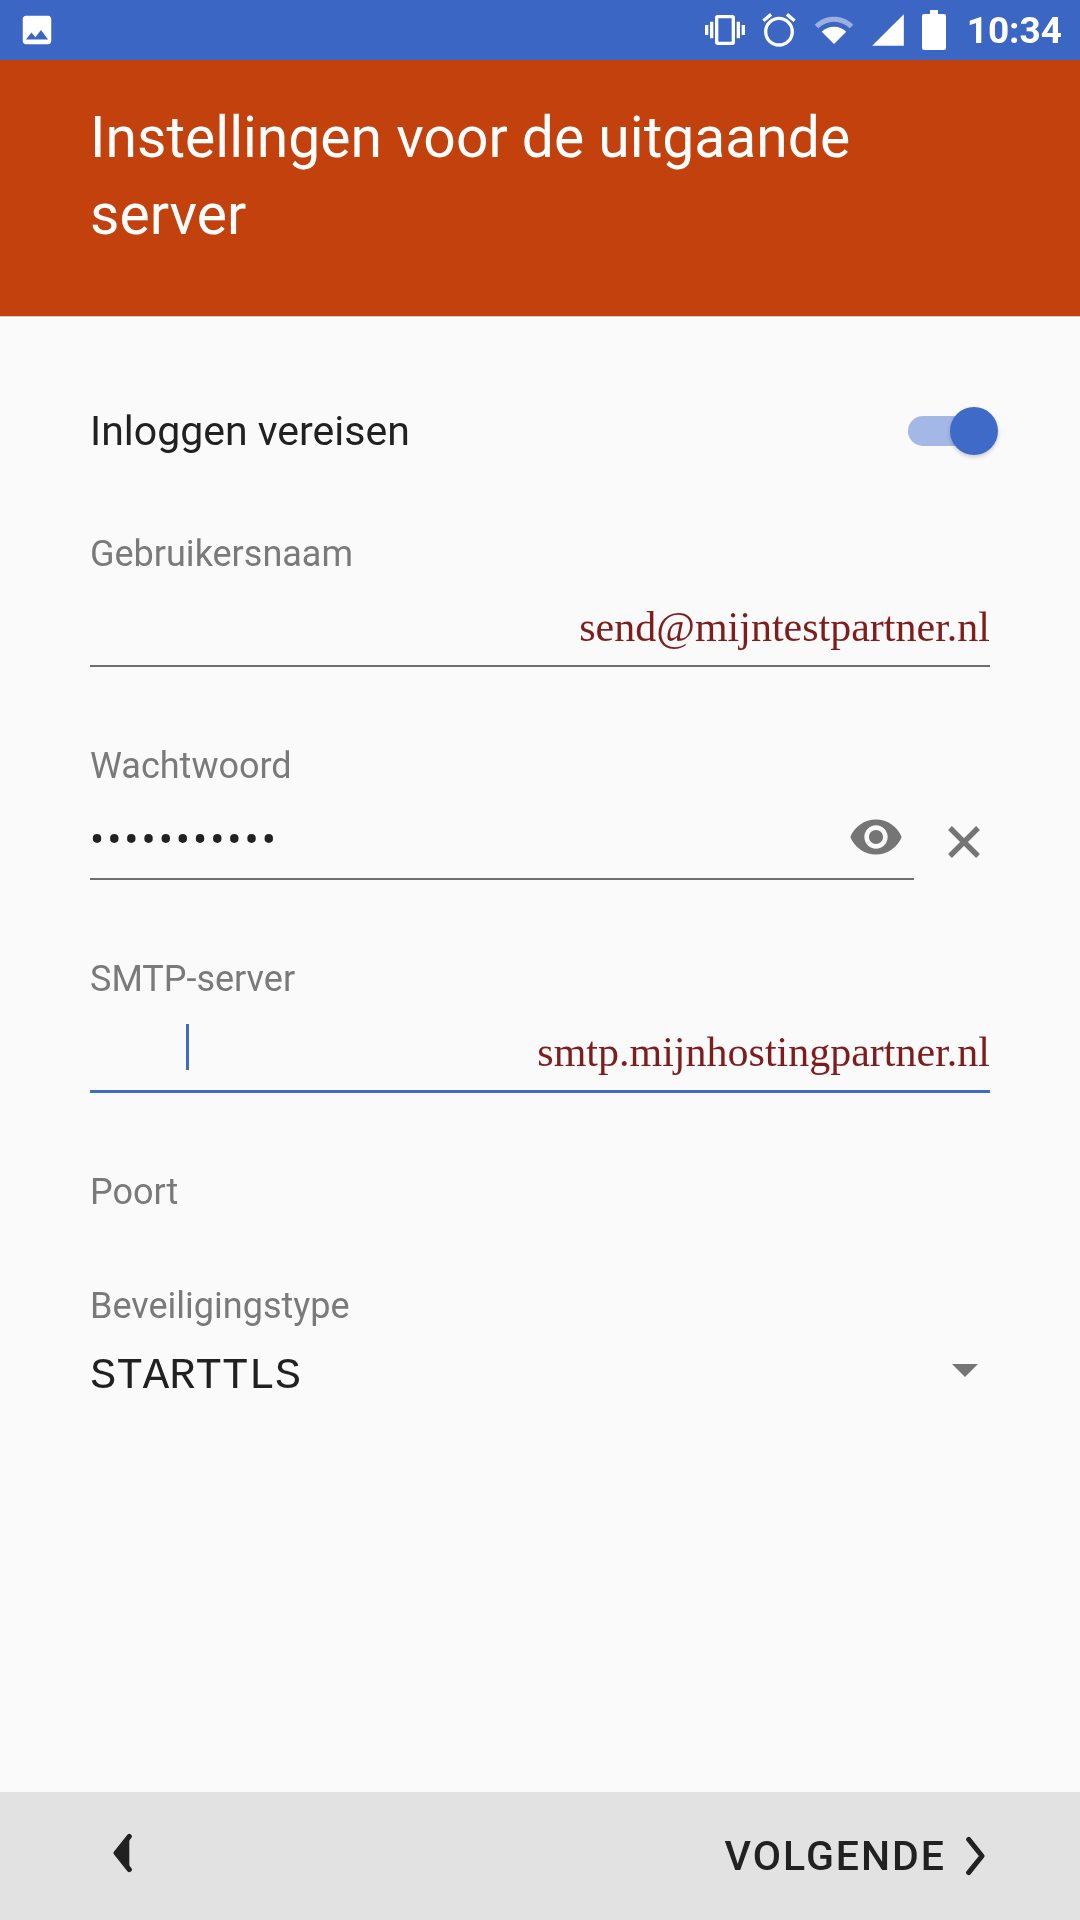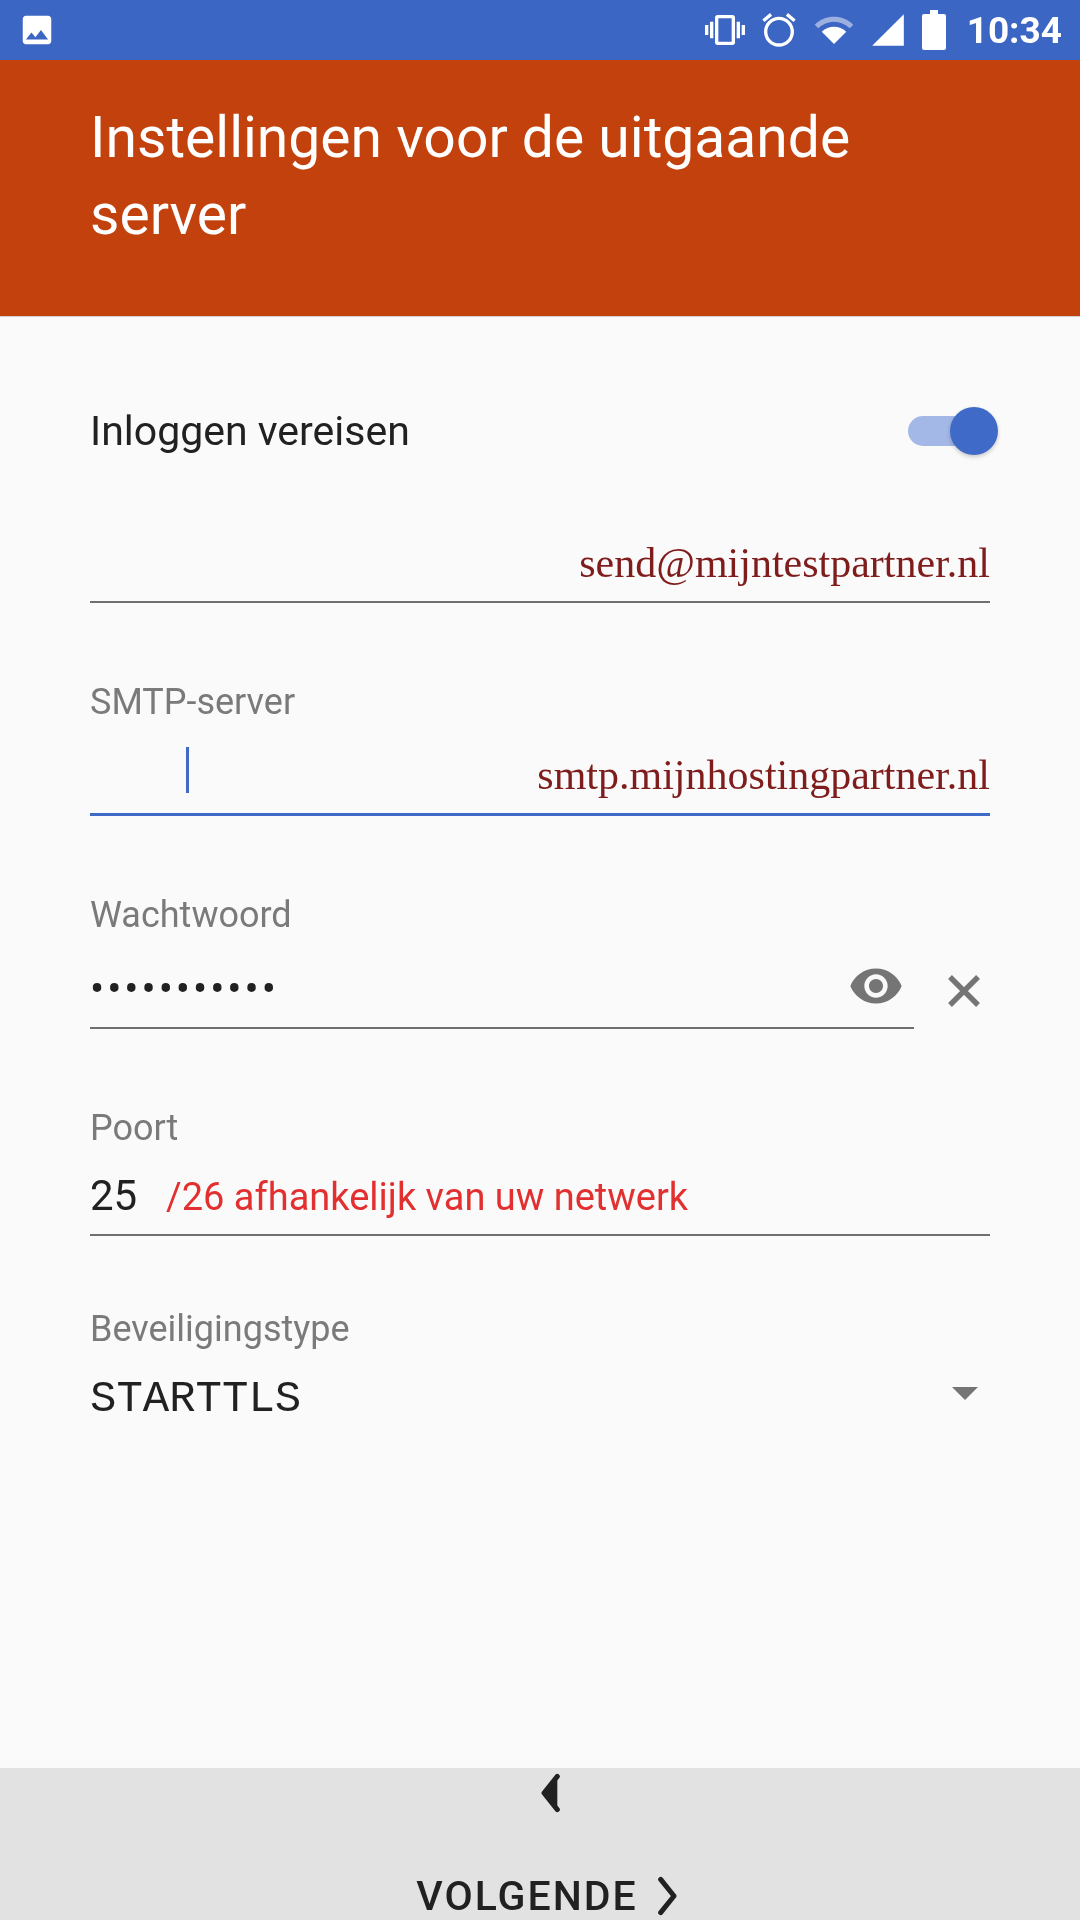--- a/index.html
+++ b/index.html
@@ -179,27 +179,26 @@
       border-right: 13px solid transparent;
       border-top: 13px solid #757575;
       margin-right: 12px;
       margin-top: -10px;
     }
     .bottom-bar {
       position: absolute;
       bottom: 0;
       left: 0;
       right: 0;
-      height: 152px;
+      height: 128px;
       background: #e2e2e2;
       display: flex;
       align-items: center;
       justify-content: space-between;
       padding: 0 90px 0 108px;
-      flex-direction: column;
     }
     .back-btn {
       cursor: pointer;
       font-size: 48px;
       color: #212121;
     }
     .next-btn {
       cursor: pointer;
       display: flex;
       align-items: center;
@@ -259,29 +258,22 @@
 
   <div class="row-toggle">
     <div class="row-toggle-label">Inloggen vereisen</div>
     <div class="switch">
       <div class="switch-track"></div>
       <div class="switch-thumb"></div>
     </div>
   </div>
 
   <div class="field">
+    <div class="field-label">Gebruikersnaam</div>
     <input class="field-input" type="text" value="send@mijntestpartner.nl" style="">
-  </div>
-
-  <div class="field">
-    <div class="field-label">SMTP-server</div>
-    <div style="position:relative;">
-      <input class="field-input active" type="text" value="smtp.mijnhostingpartner.nl" style="">
-      <div class="cursor-indicator"></div>
-    </div>
   </div>
 
   <div class="field">
     <div class="field-label">Wachtwoord</div>
     <div class="password-row">
       <div class="password-input-wrap">
         <input class="password-input" type="text" value="•••••••••••" style="">
         <span class="eye-icon">
           <svg width="56" height="56" viewBox="0 0 24 24">
             <path fill="#757575" d="M12 4.5C7 4.5 2.73 7.61 1 12c1.73 4.39 6 7.5 11 7.5s9.27-3.11 11-7.5c-1.73-4.39-6-7.5-11-7.5zM12 17c-2.76 0-5-2.24-5-5s2.24-5 5-5 5 2.24 5 5-2.24 5-5 5zm0-8c-1.66 0-3 1.34-3 3s1.34 3 3 3 3-1.34 3-3-1.34-3-3-3z"></path>
@@ -290,25 +282,29 @@
       </div>
       <span class="clear-icon">
         <svg width="52" height="52" viewBox="0 0 24 24">
           <path fill="#757575" stroke="#757575" stroke-width="0.5" d="M19 6.41L17.59 5 12 10.59 6.41 5 5 6.41 10.59 12 5 17.59 6.41 19 12 13.41 17.59 19 19 17.59 13.41 12z"></path>
         </svg>
       </span>
     </div>
   </div>
 
   <div class="field">
+    <div class="field-label">SMTP-server</div>
+    <div style="position:relative;">
+      <input class="field-input active" type="text" value="smtp.mijnhostingpartner.nl" style="">
+      <div class="cursor-indicator"></div>
+    </div>
+  </div>
+
+  <div class="field">
     <div class="field-label">Poort</div>
-    <div class="port-row">
-      <span class="port-value">25</span>
-      <span class="port-note">/26 afhankelijk van uw netwerk</span>
-    </div>
   </div>
 
   <div class="field" style="margin-top:72px;">
     <div class="field-label">Beveiligingstype</div>
     <div class="select-row">
       <span class="select-value">STARTTLS</span>
       <div class="dropdown-arrow"></div>
     </div>
   </div>
 

